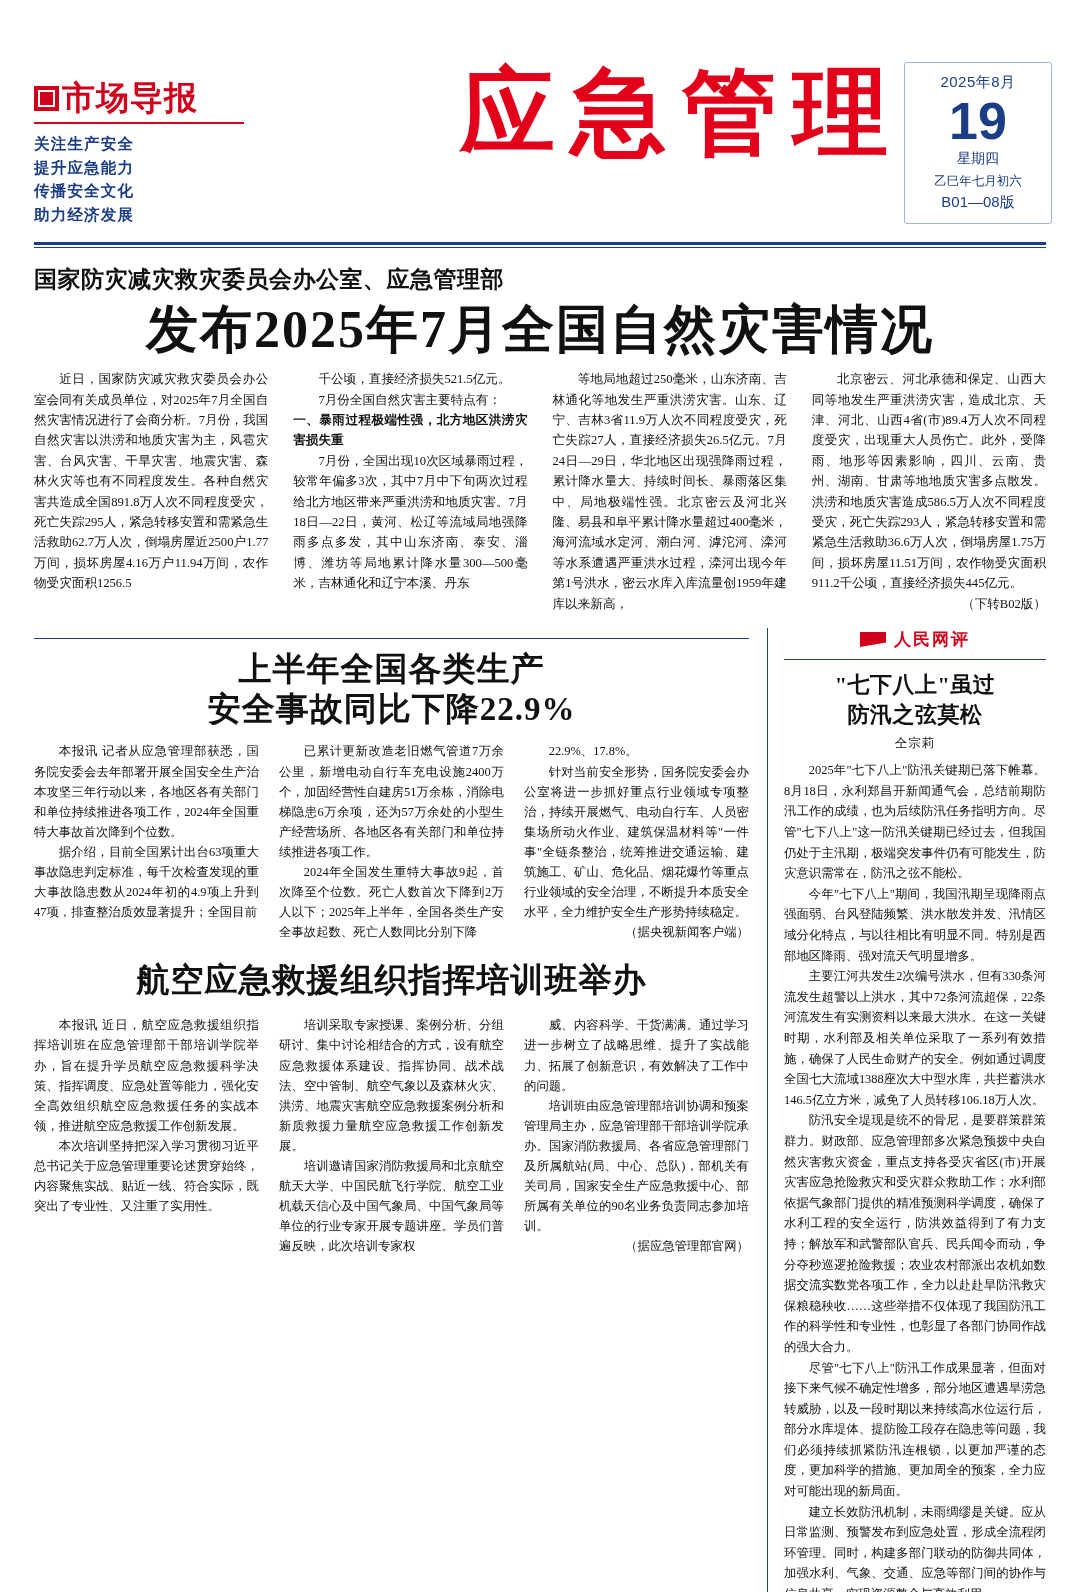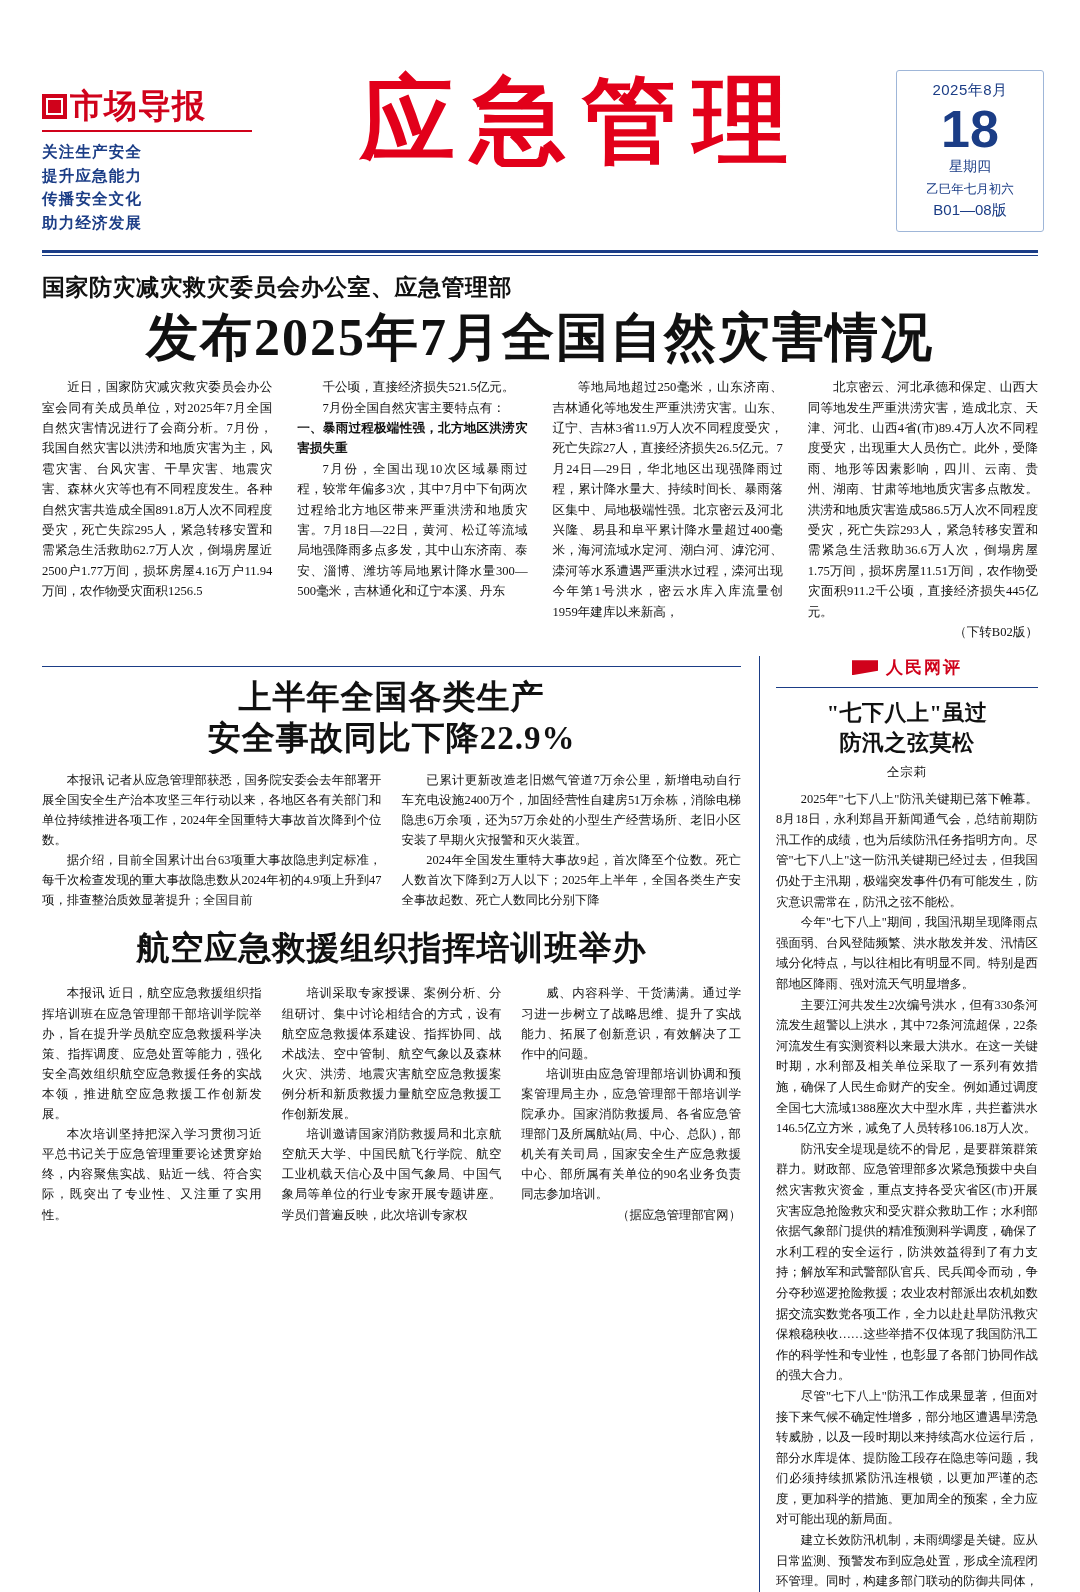--- a/index.html
+++ b/index.html
@@ -12,21 +12,21 @@
     height: 1592px;
     font-family: "Liberation Serif", "DejaVu Serif", serif;
     color: #111;
     position: relative;
     overflow: hidden;
   }
   .page {
     width: 1080px;
     height: 1592px;
     position: relative;
-    padding: 8px;
+    padding: 0;
     box-sizing: border-box;
   }
 
   
   .masthead {
     display: flex;
     align-items: flex-start;
     padding: 60px 28px 0 34px;
     box-sizing: border-box;
     height: 236px;
@@ -72,21 +72,21 @@
   .brand-slogans {
     font-size: 15.5px;
     line-height: 1.52;
     color: #1b3d86;
     letter-spacing: 1.2px;
     font-family: "Liberation Sans", sans-serif;
     font-weight: bold;
   }
   .title-block {
     flex: 1 1 auto;
-    text-align: center;
+    text-align: right;
     padding-top: 4px;
   }
   .main-title {
     font-size: 95px;
     font-weight: bold;
     color: #e2001a;
     letter-spacing: 16px;
     line-height: 1.05;
     font-family: "Liberation Serif", serif;
     text-indent: 16px;
@@ -265,21 +265,21 @@
         <div>助力经济发展</div>
       </div>
     </div>
 
     <div class="title-block">
       <div class="main-title">应急管理</div>
     </div>
 
     <div class="date-block">
       <div class="date-ym">2025年8月</div>
-      <div class="date-day">18</div>
+      <div class="date-day">19</div>
       <div class="date-week">星期四</div>
       <div class="date-lunar">乙巳年七月初六</div>
       <div class="date-pages">B01—08版</div>
     </div>
   </div>
 
   <div class="rule-thick"></div>
   <div class="rule-thin"></div>
 
   <div class="lead">
@@ -314,22 +314,27 @@
         <div>上半年全国各类生产</div>
         <div>安全事故同比下降22.9%</div>
       </div>
 
       <div class="three-col">
         <div class="col">
           <p>本报讯 记者从应急管理部获悉，国务院安委会去年部署开展全国安全生产治本攻坚三年行动以来，各地区各有关部门和单位持续推进各项工作，2024年全国重特大事故首次降到个位数。</p>
           <p>据介绍，目前全国累计出台63项重大事故隐患判定标准，每千次检查发现的重大事故隐患数从2024年初的4.9项上升到47项，排查整治质效显著提升；全国目前</p>
         </div>
         <div class="col">
-          <p>已累计更新改造老旧燃气管道7万余公里，新增电动自行车充电设施2400万个，加固经营性自建房51万余栋，消除电梯隐患6万余项，还为57万余处的小型生产经营场所、老旧小区安装了早期火灾报警和灭火装置。</p>
+          <p>已累计更新改造老旧燃气管道7万余公里，新增电动自行车充电设施2400万个，加固经营性自建房51万余栋，消除电梯隐患6万余项，还为57万余处的小型生产经营场所、各地区各有关部门和单位持续推进各项工作。</p>
           <p>2024年全国发生重特大事故9起，首次降至个位数。死亡人数首次下降到2万人以下；2025年上半年，全国各类生产安全事故起数、死亡人数同比分别下降</p>
+        </div>
+        <div class="col">
+          <p>22.9%、17.8%。</p>
+          <p>针对当前安全形势，国务院安委会办公室将进一步抓好重点行业领域专项整治，持续开展燃气、电动自行车、人员密集场所动火作业、建筑保温材料等"一件事"全链条整治，统筹推进交通运输、建筑施工、矿山、危化品、烟花爆竹等重点行业领域的安全治理，不断提升本质安全水平，全力维护安全生产形势持续稳定。</p>
+          <p class="source-right" style="text-indent:0">（据央视新闻客户端）</p>
         </div>
       </div>
 
       <div class="story3-title">航空应急救援组织指挥培训班举办</div>
 
       <div class="three-col">
         <div class="col">
           <p>本报讯 近日，航空应急救援组织指挥培训班在应急管理部干部培训学院举办，旨在提升学员航空应急救援科学决策、指挥调度、应急处置等能力，强化安全高效组织航空应急救援任务的实战本领，推进航空应急救援工作创新发展。</p>
           <p>本次培训坚持把深入学习贯彻习近平总书记关于应急管理重要论述贯穿始终，内容聚焦实战、贴近一线、符合实际，既突出了专业性、又注重了实用性。</p>
         </div>

